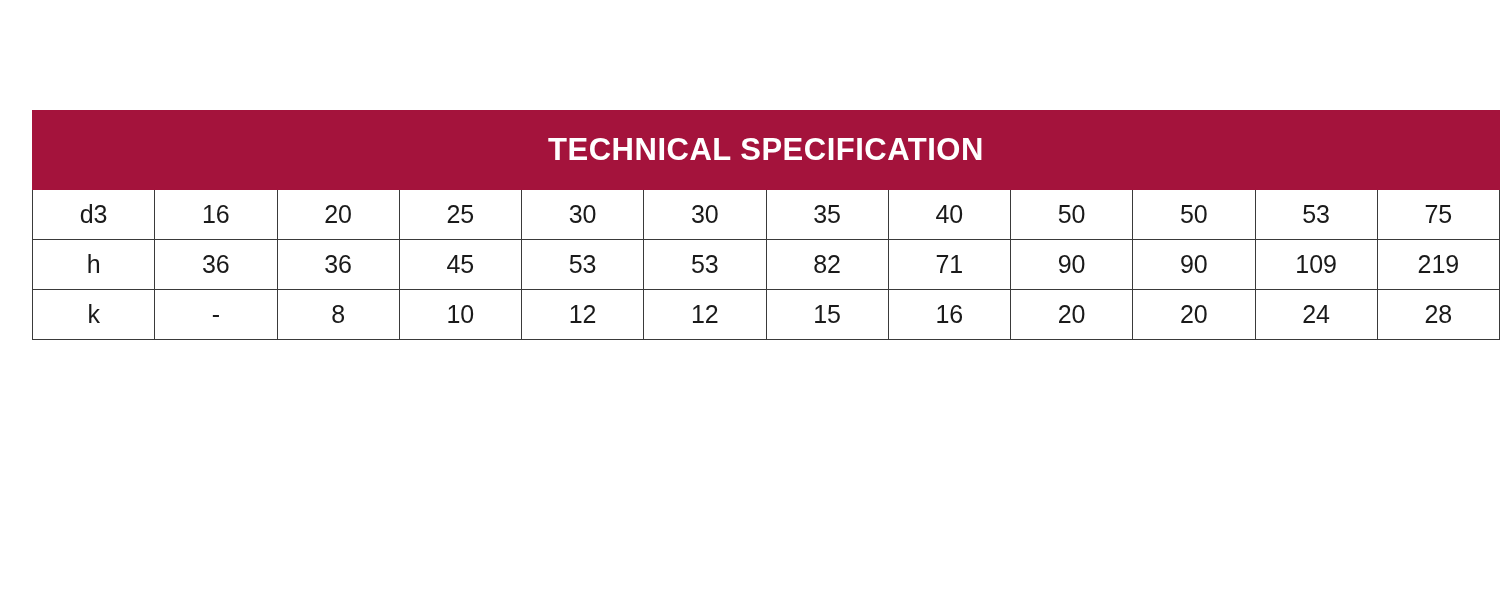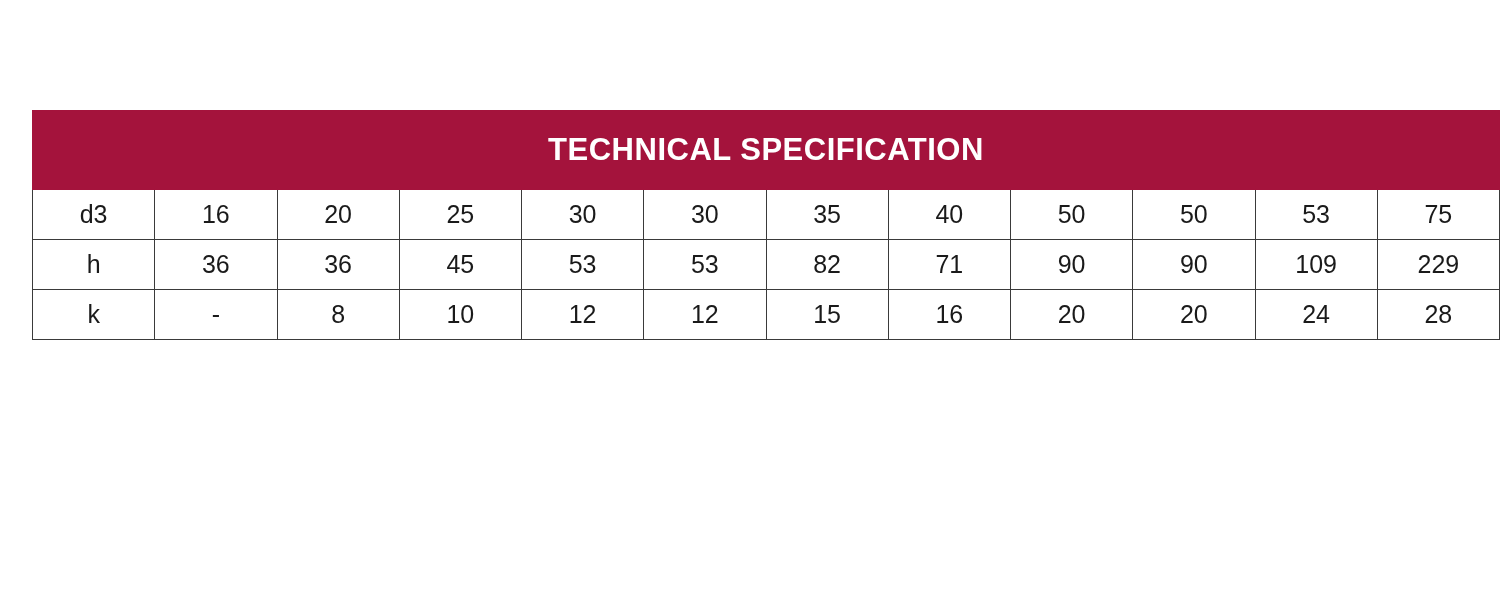--- a/index.html
+++ b/index.html
@@ -95,21 +95,21 @@
           <td>36</td>
           <td>36</td>
           <td>45</td>
           <td>53</td>
           <td>53</td>
           <td>82</td>
           <td>71</td>
           <td>90</td>
           <td>90</td>
           <td>109</td>
-          <td>229</td>
+          <td>219</td>
         </tr>
 
         <tr>
           <td class="row-label"><span>k</span><span class="sub"></span></td>
           <td>-</td>
           <td>8</td>
           <td>10</td>
           <td>12</td>
           <td>12</td>
           <td>15</td>

